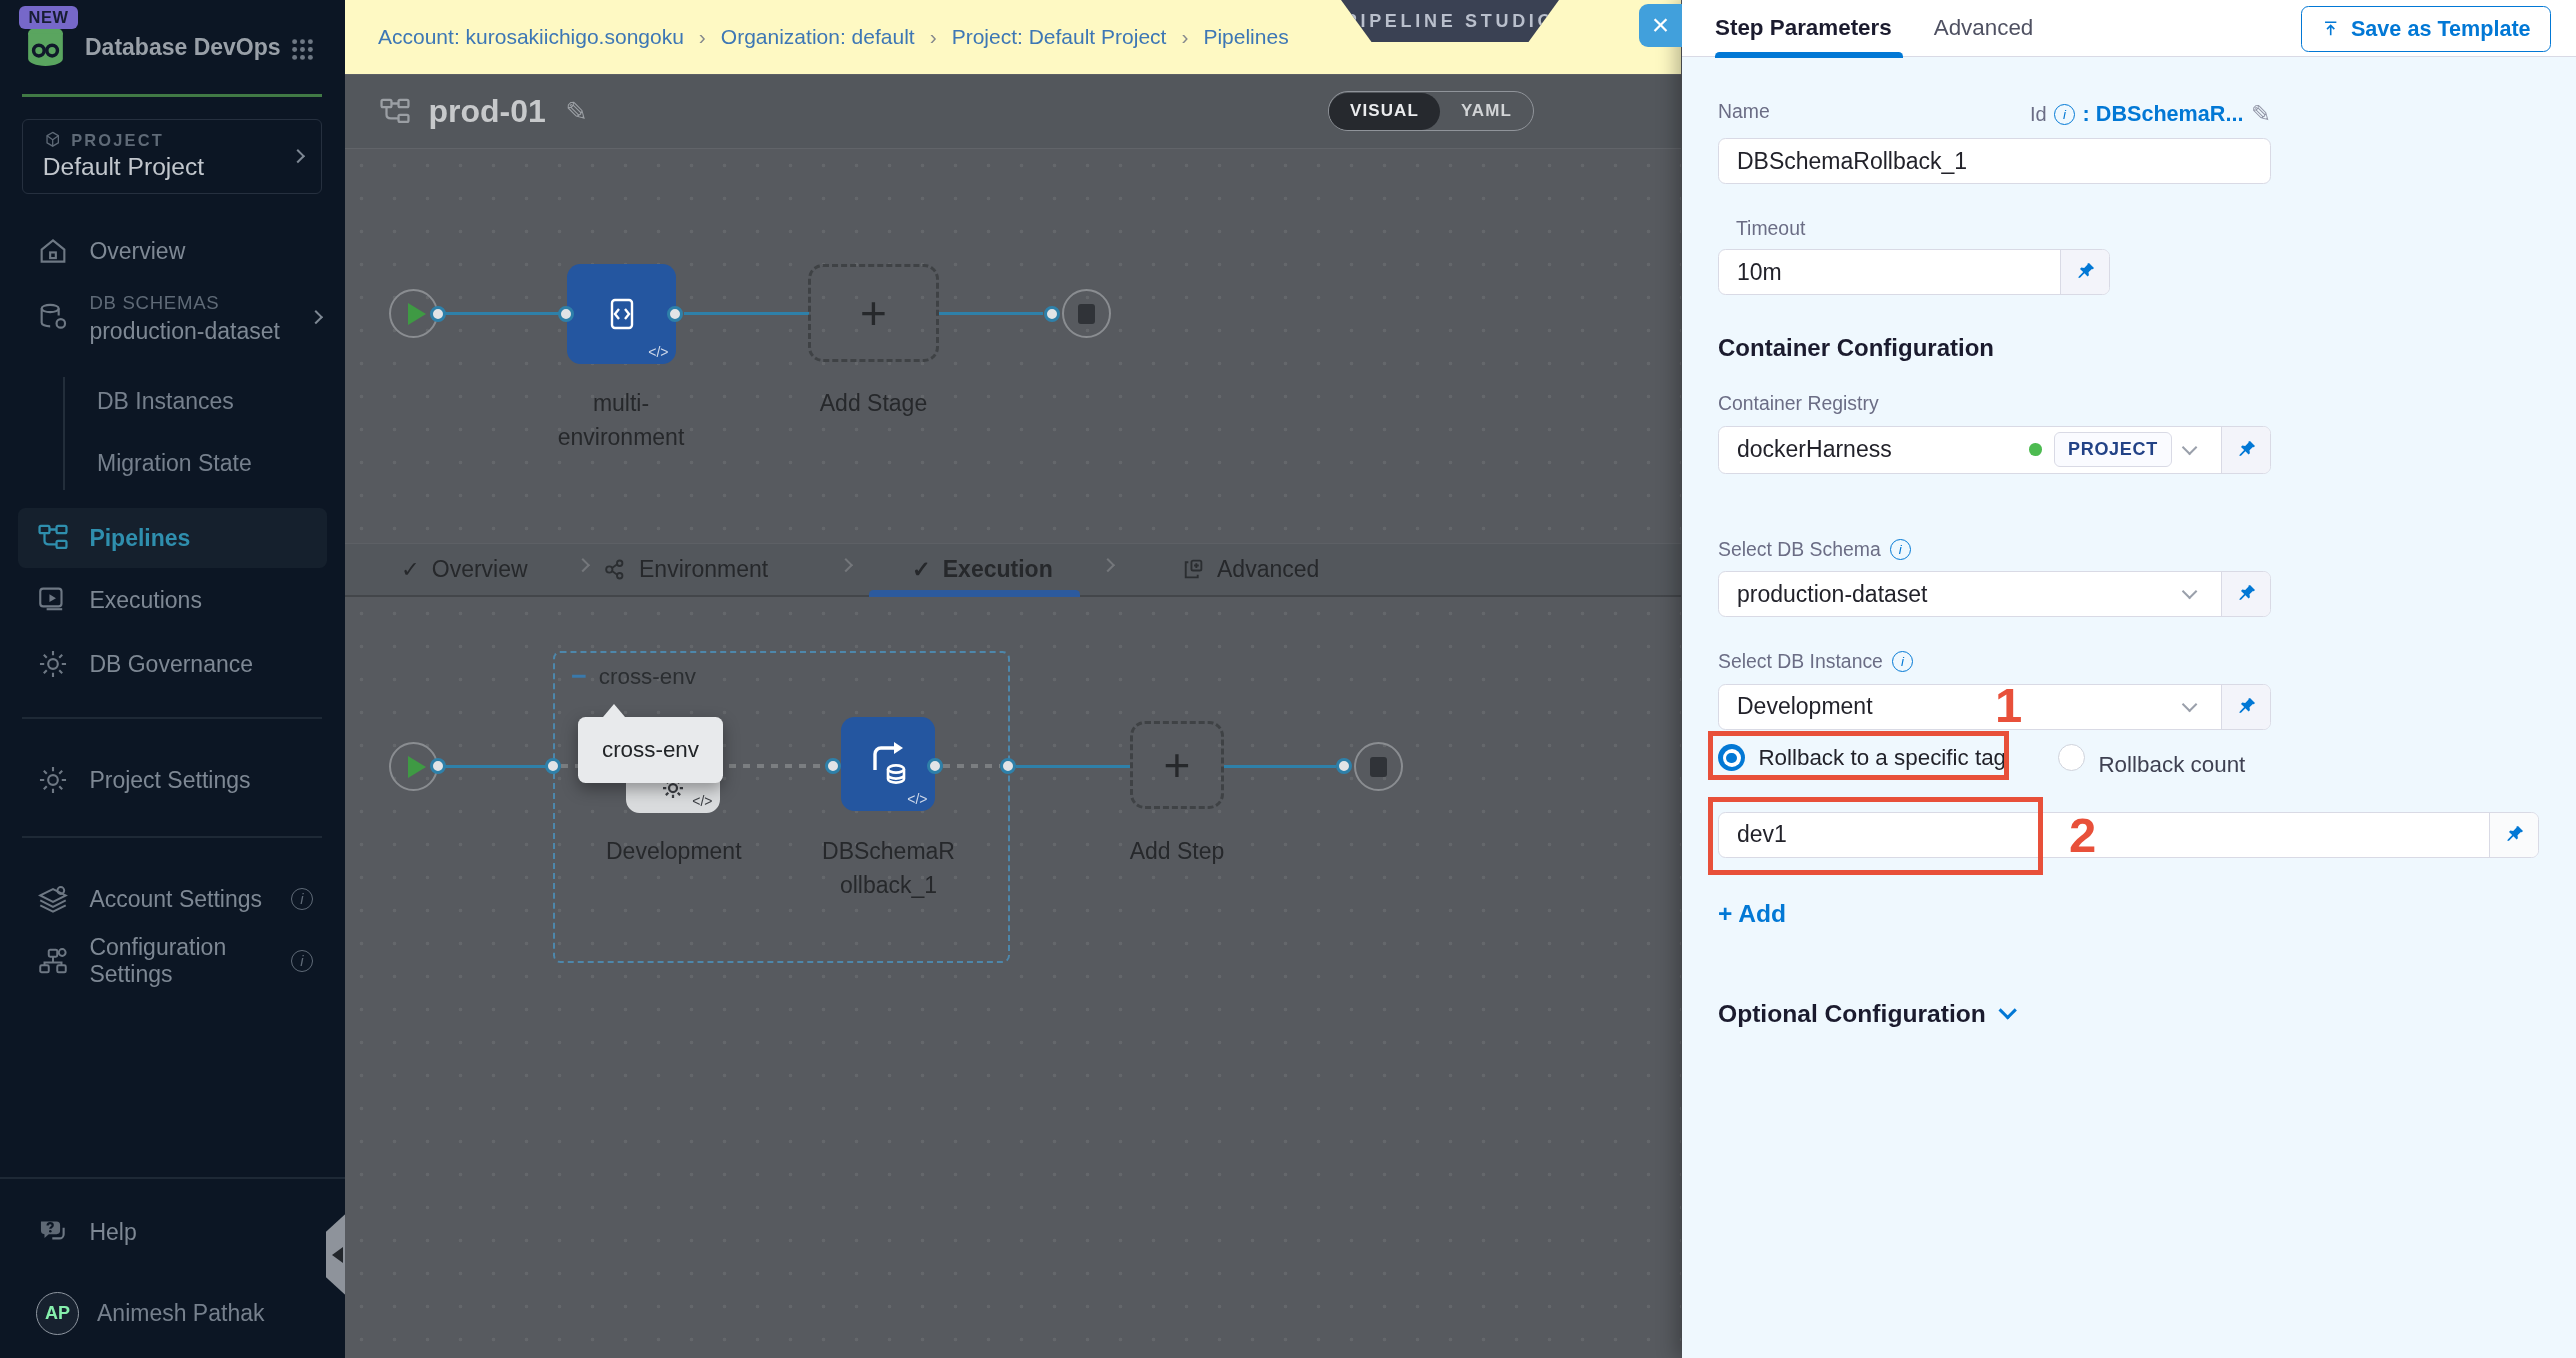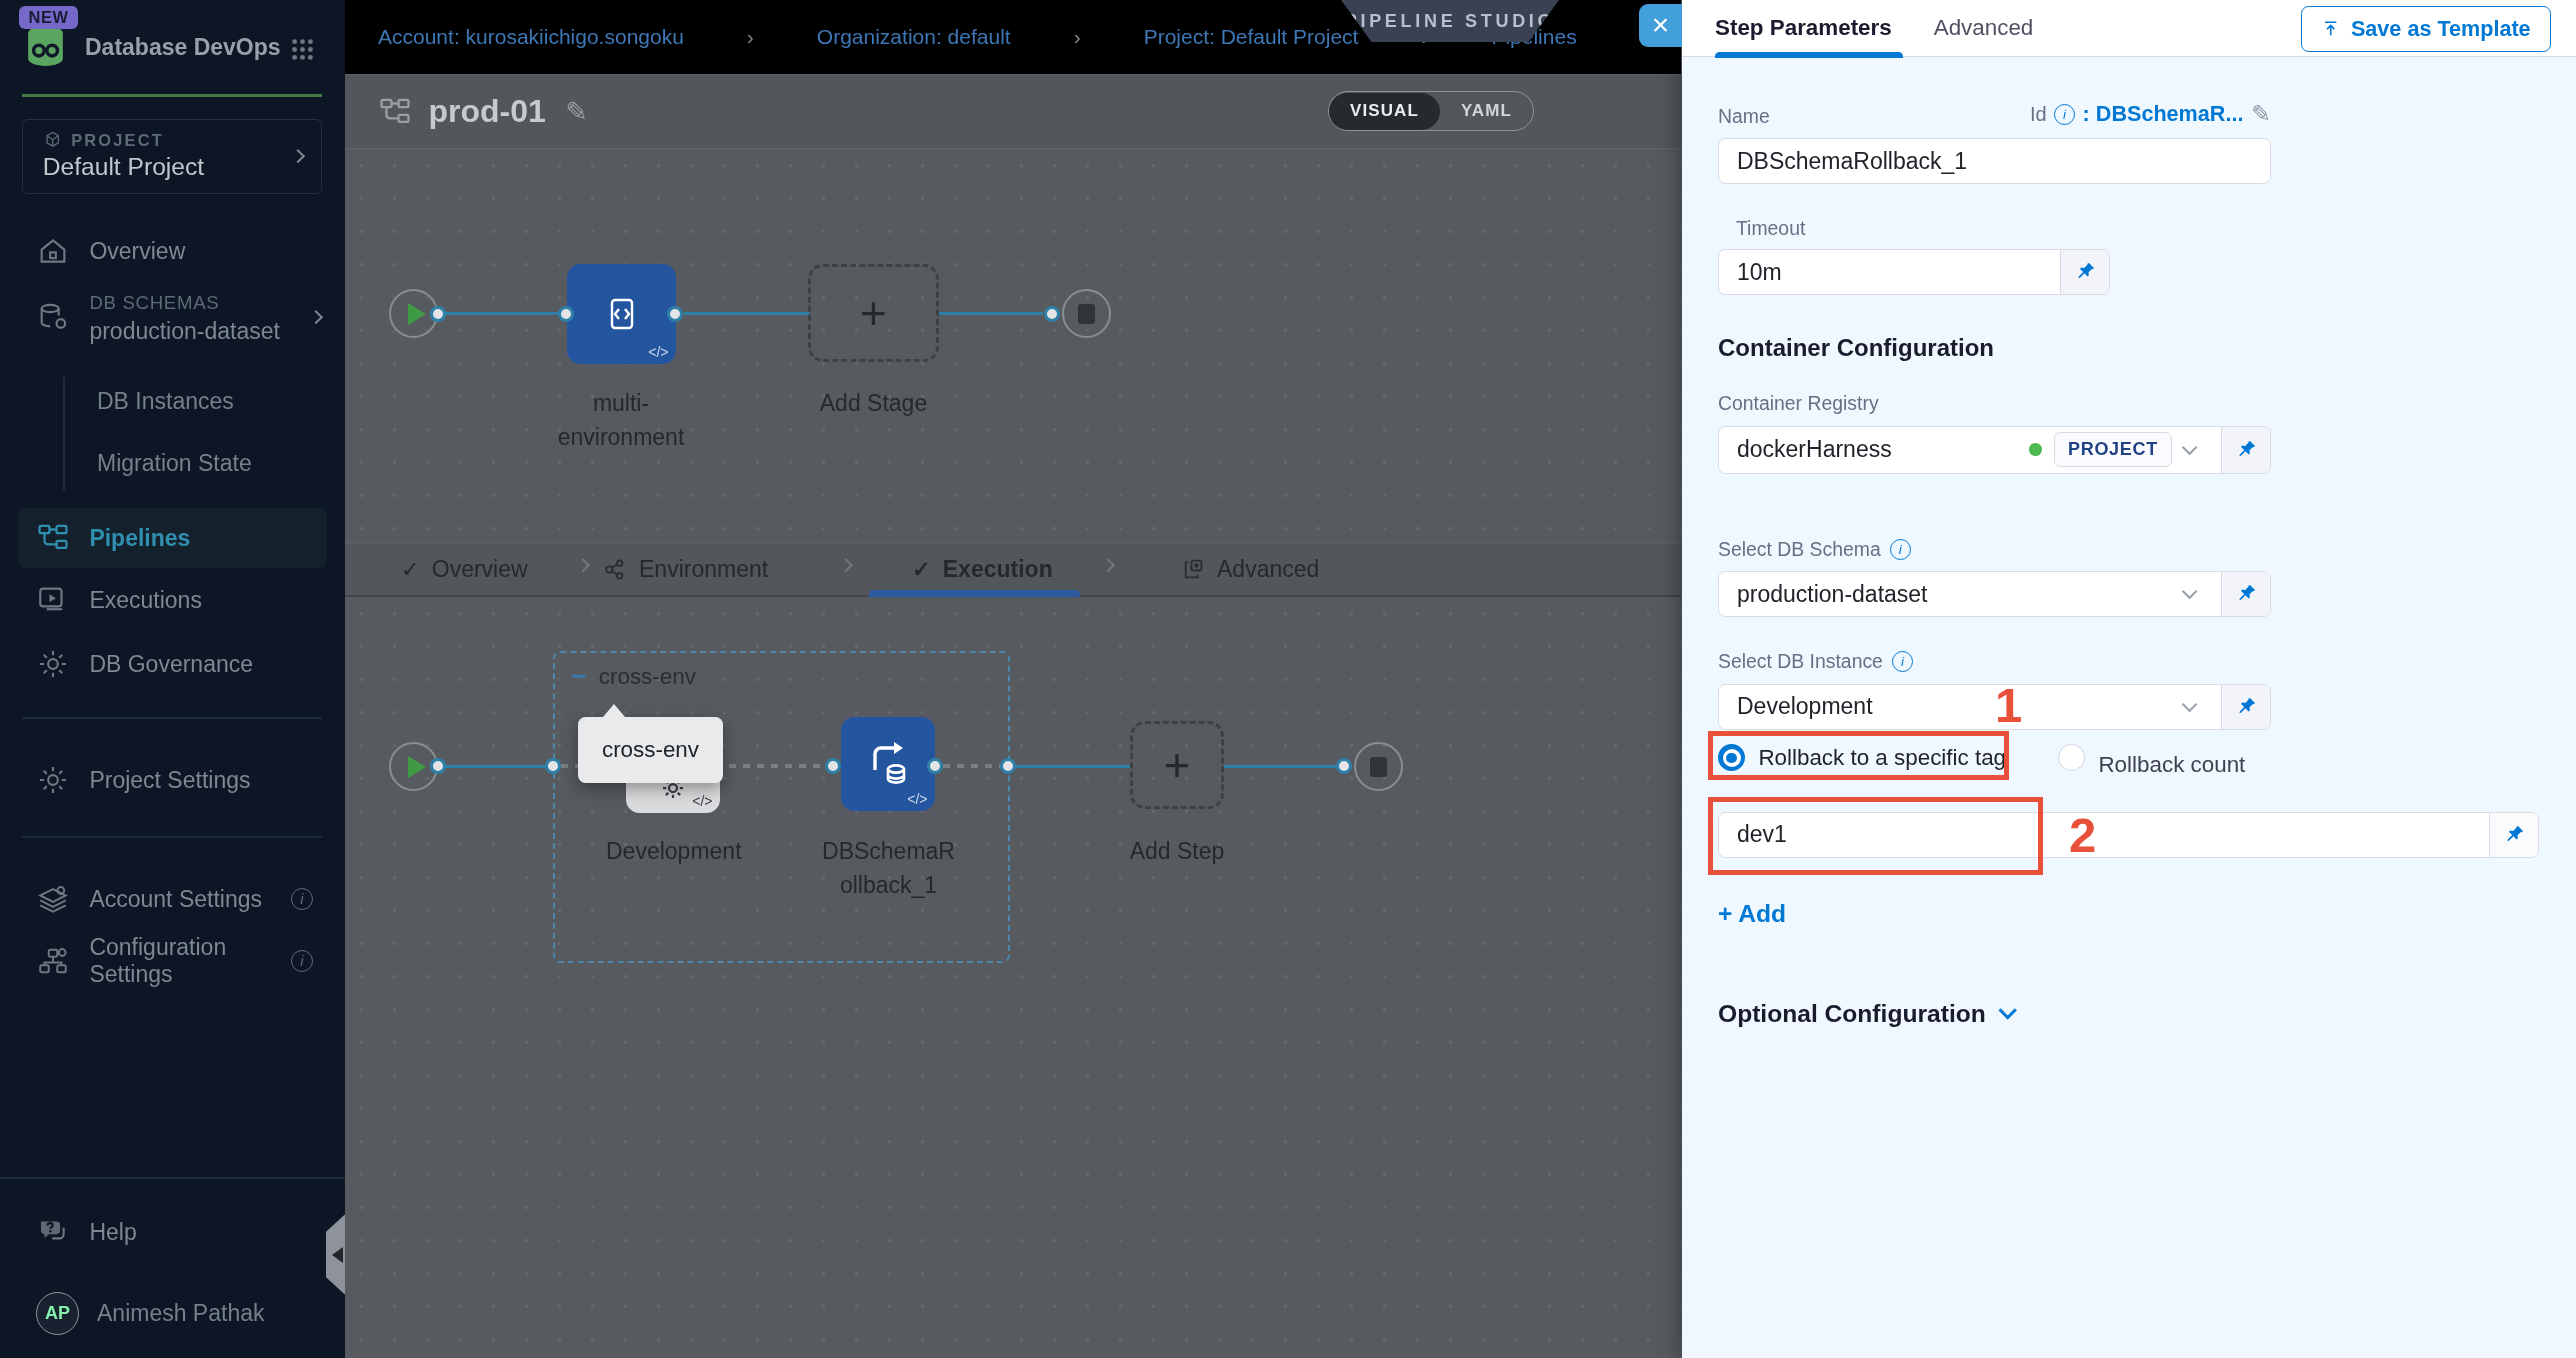--- a/index.html
+++ b/index.html
@@ -45,21 +45,21 @@
   .bottom-div { position:absolute; left:0; top:1177px; width:345px; height:1.5px; background:#1e2936; }
   .avatar { width:43px; height:43px; border:1.5px solid #8f97a1; border-radius:50%; background:#17212f;
             display:flex; align-items:center; justify-content:center; font-size:18px; font-weight:bold; color:#86efac; flex:none;}
   .collapse-handle { position:absolute; left:326px; top:1214px; width:19.4px; height:81px; background:#8e939b;
                      clip-path:polygon(100% 0,100% 100%,0 78%,0 22%); display:flex; align-items:center; justify-content:center; cursor:pointer;}
   .collapse-tri { width:0; height:0; border-top:8.2px solid transparent; border-bottom:8.2px solid transparent;
                   border-right:11.2px solid #22262b; margin-left:3px;}
 
   
   .main { position:absolute; left:345px; top:0; width:1336px; height:100%; background:#56595e; }
-  .crumbbar { position:relative; height:74px; background:#000000; display:flex; align-items:center; padding-left:33px;gap:48px; }
+  .crumbbar { position:relative; height:74px; background:#fef9c3; display:flex; align-items:center; padding-left:33px; }
   .crumb { color:#3d77b5; font-size:21px; cursor:pointer; }
   .crumb-sep { color:#84888d; font-size:21px; margin:0 15px; }
   .titlerow { position:relative; height:74px; background:#53575c; border-top:0.7px solid #5d6065;
               display:flex; align-items:center; padding-left:33px; }
   .pipe-title-icon { width:34px; height:34px; color:#9b9fa4; margin-right:16.4px; }
   .pipe-name { font-size:32px; font-weight:bold; color:#c7c9cb; }
   .pencil { color:#9b9fa4; font-size:27px; margin-left:19.4px; cursor:pointer; }
 
   .studio-banner { position:absolute; left:996px; top:0; width:218px; height:42px; background:#3a4153;
                    clip-path:polygon(0 0,100% 0,86% 100%,14% 100%);
@@ -135,21 +135,21 @@
   .panel-tabs { position:relative; height:57px; background:#fff; border-bottom:1.5px solid #d9dae5;
                 display:flex; align-items:center; padding:0 33px; }
   .ptab { font-size:22.4px; color:#4f5162; margin-right:42px; cursor:pointer; }
   .ptab.on { color:#1b1b2e; font-weight:bold; }
   .ptab-underline { position:absolute; left:33px; bottom:-1.5px; width:188px; height:6px;
                     background:#0278d5; border-radius:4.5px 4.5px 0 0; }
   .save-tpl { position:absolute; right:25px; top:6px; }
 
   .panel-body { position:relative; padding:43px 37px 0 36px; }
   .f-label { font-size:19.4px; color:#6b6d85; }
-  .label-row { display:flex; align-items:flex-end; justify-content:space-between; width:553px; }
+  .label-row { display:flex; align-items:flex-start; justify-content:space-between; width:553px; }
   .id-cluster { display:flex; align-items:center; gap:7.5px; }
   .id-gray { font-size:20px; color:#6b6d85; }
   .id-blue { font-size:21.6px; color:#0278d5; font-weight:bold; }
   .info-blue { display:inline-flex; align-items:center; justify-content:center; width:21px; height:21px;
                border:1.5px solid #0278d5; border-radius:50%; color:#0278d5; font-size:13.4px; font-style:italic; }
   .pencil2 { color:#9195a6; font-size:24px; cursor:pointer; }
 
   .inp { width:553px; height:46px; background:#fff; border:1.5px solid #d9dae5; border-radius:7.5px;
          font-size:23px; color:#22222a; padding:0 18px; font-family:inherit; outline:none; }
   .grp { display:flex; height:46px; border:1.5px solid #d9dae5; border-radius:7.5px; overflow:hidden; background:#fff; }

